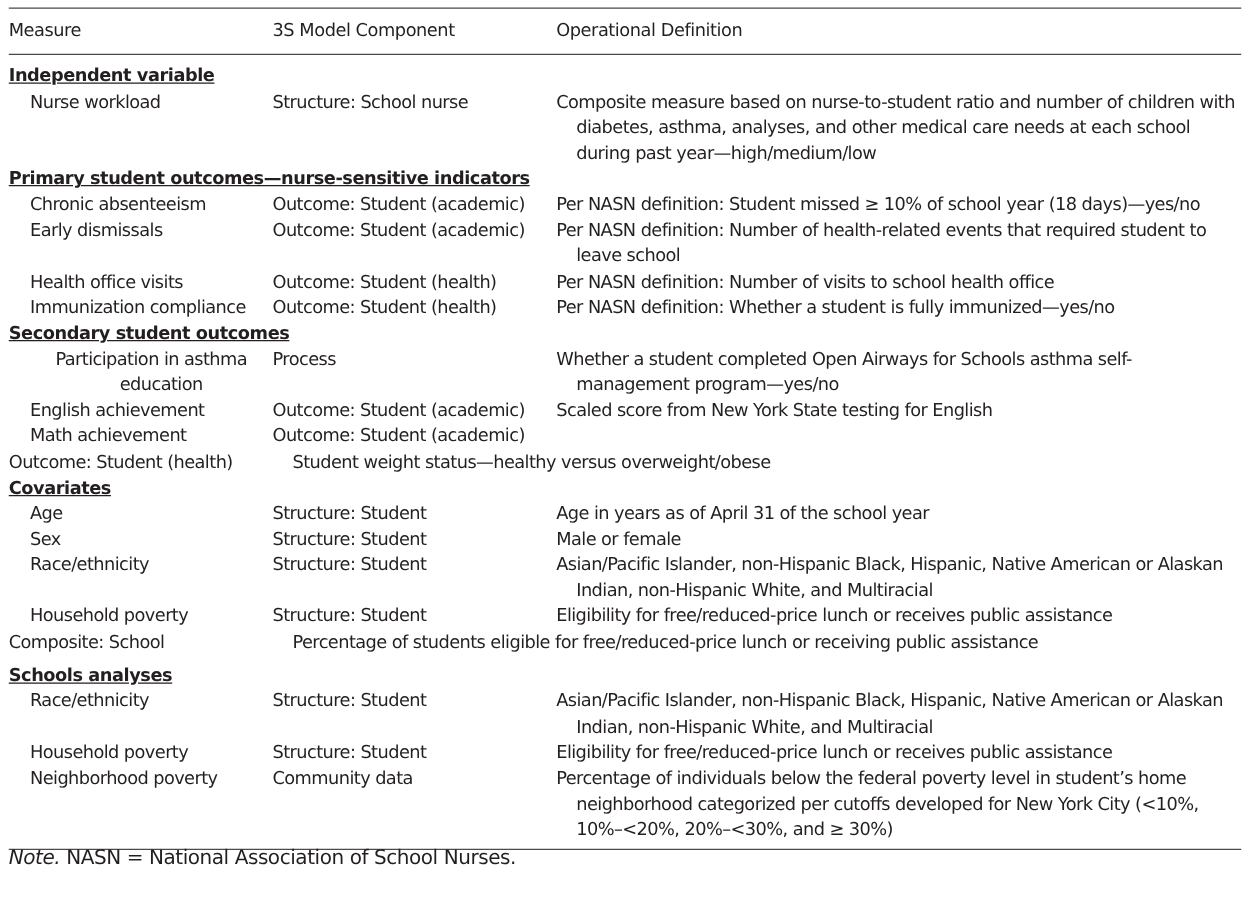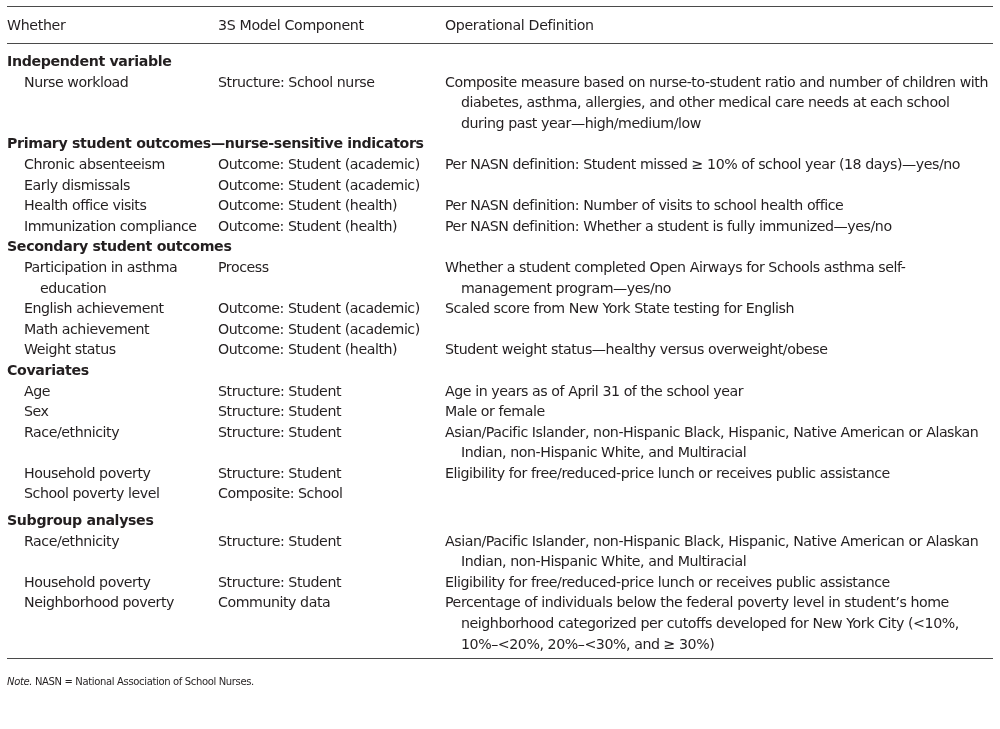--- a/index.html
+++ b/index.html
@@ -39,107 +39,108 @@
   .body-area {
     padding-top: 7px;
     padding-bottom: 4px;
   }
   .section-title {
     font-weight: bold;
     line-height: 20.6px;
     height: 20.6px;
     letter-spacing: -0.35px;
     white-space: nowrap;
+    text-decoration: underline;
   }
   .row {
     display: flex;
     line-height: 20.6px;
     letter-spacing: -0.45px;
   }
   .row .col-measure {
     padding-left: 17px;
     width: 194px;
     box-sizing: content-box;
   }
   .hang {
     padding-left: 16px;
     text-indent: -16px;
   }
   .note {
     position: absolute;
     left: 7px;
     top: 676px;
-    font-size: 10px;
+    font-size: 16px;
     letter-spacing: -0.35px;
     white-space: nowrap;
   }
   .note em {
     font-style: italic;
   }
   .section-gap { height: 6px; }
 </style>
 </head>
 <body>
 
 <div class="table-wrap">
   <div class="rule"></div>
   <div class="header-row">
-    <div class="col-measure">Whether</div>
+    <div class="col-measure">Measure</div>
     <div class="col-component">3S Model Component</div>
     <div class="col-definition">Operational Definition</div>
   </div>
   <div class="rule"></div>
 
   <div class="body-area">
 
     <div class="section-title">Independent variable</div>
     <div class="row">
       <div class="col-measure">Nurse workload</div>
       <div class="col-component">Structure: School nurse</div>
-      <div class="col-definition hang">Composite measure based on nurse-to-student ratio and number of children with diabetes, asthma, allergies, and other medical care needs at each school during past year—high/medium/low</div>
+      <div class="col-definition hang">Composite measure based on nurse-to-student ratio and number of children with diabetes, asthma, analyses, and other medical care needs at each school during past year—high/medium/low</div>
     </div>
 
     <div class="section-title">Primary student outcomes—nurse-sensitive indicators</div>
     <div class="row">
       <div class="col-measure">Chronic absenteeism</div>
       <div class="col-component">Outcome: Student (academic)</div>
       <div class="col-definition hang">Per NASN definition: Student missed ≥ 10% of school year (18 days)—yes/no</div>
     </div>
     <div class="row">
       <div class="col-measure">Early dismissals</div>
       <div class="col-component">Outcome: Student (academic)</div>
+      <div class="col-definition hang">Per NASN definition: Number of health-related events that required student to leave school</div>
     </div>
     <div class="row">
       <div class="col-measure">Health office visits</div>
       <div class="col-component">Outcome: Student (health)</div>
       <div class="col-definition hang">Per NASN definition: Number of visits to school health office</div>
     </div>
     <div class="row">
       <div class="col-measure" style="white-space:nowrap">Immunization compliance</div>
       <div class="col-component">Outcome: Student (health)</div>
       <div class="col-definition hang">Per NASN definition: Whether a student is fully immunized—yes/no</div>
     </div>
 
     <div class="section-title">Secondary student outcomes</div>
     <div class="row">
-      <div class="col-measure hang" style="padding-left:33px;width:178px;">Participation in asthma education</div>
+      <div class="col-measure hang" style="padding-left:33px;width:178px;text-align:center;">Participation in asthma education</div>
       <div class="col-component">Process</div>
       <div class="col-definition hang">Whether a student completed Open Airways for Schools asthma self-management program—yes/no</div>
     </div>
     <div class="row">
       <div class="col-measure">English achievement</div>
       <div class="col-component">Outcome: Student (academic)</div>
       <div class="col-definition hang">Scaled score from New York State testing for English</div>
     </div>
     <div class="row">
       <div class="col-measure">Math achievement</div>
       <div class="col-component">Outcome: Student (academic)</div>
     </div>
     <div class="row">
-      <div class="col-measure">Weight status</div>
       <div class="col-component">Outcome: Student (health)</div>
       <div class="col-definition hang">Student weight status—healthy versus overweight/obese</div>
     </div>
 
     <div class="section-title">Covariates</div>
     <div class="row">
       <div class="col-measure">Age</div>
       <div class="col-component">Structure: Student</div>
       <div class="col-definition hang">Age in years as of April 31 of the school year</div>
     </div>
@@ -152,26 +153,26 @@
       <div class="col-measure">Race/ethnicity</div>
       <div class="col-component">Structure: Student</div>
       <div class="col-definition hang">Asian/Pacific Islander, non-Hispanic Black, Hispanic, Native American or Alaskan Indian, non-Hispanic White, and Multiracial</div>
     </div>
     <div class="row">
       <div class="col-measure">Household poverty</div>
       <div class="col-component">Structure: Student</div>
       <div class="col-definition hang">Eligibility for free/reduced-price lunch or receives public assistance</div>
     </div>
     <div class="row">
-      <div class="col-measure">School poverty level</div>
       <div class="col-component">Composite: School</div>
+      <div class="col-definition hang">Percentage of students eligible for free/reduced-price lunch or receiving public assistance</div>
     </div>
     <div class="section-gap"></div>
 
-    <div class="section-title">Subgroup analyses</div>
+    <div class="section-title">Schools analyses</div>
     <div class="row">
       <div class="col-measure">Race/ethnicity</div>
       <div class="col-component">Structure: Student</div>
       <div class="col-definition hang">Asian/Pacific Islander, non-Hispanic Black, Hispanic, Native American or Alaskan Indian, non-Hispanic White, and Multiracial</div>
     </div>
     <div class="row">
       <div class="col-measure">Household poverty</div>
       <div class="col-component">Structure: Student</div>
       <div class="col-definition hang">Eligibility for free/reduced-price lunch or receives public assistance</div>
     </div>

